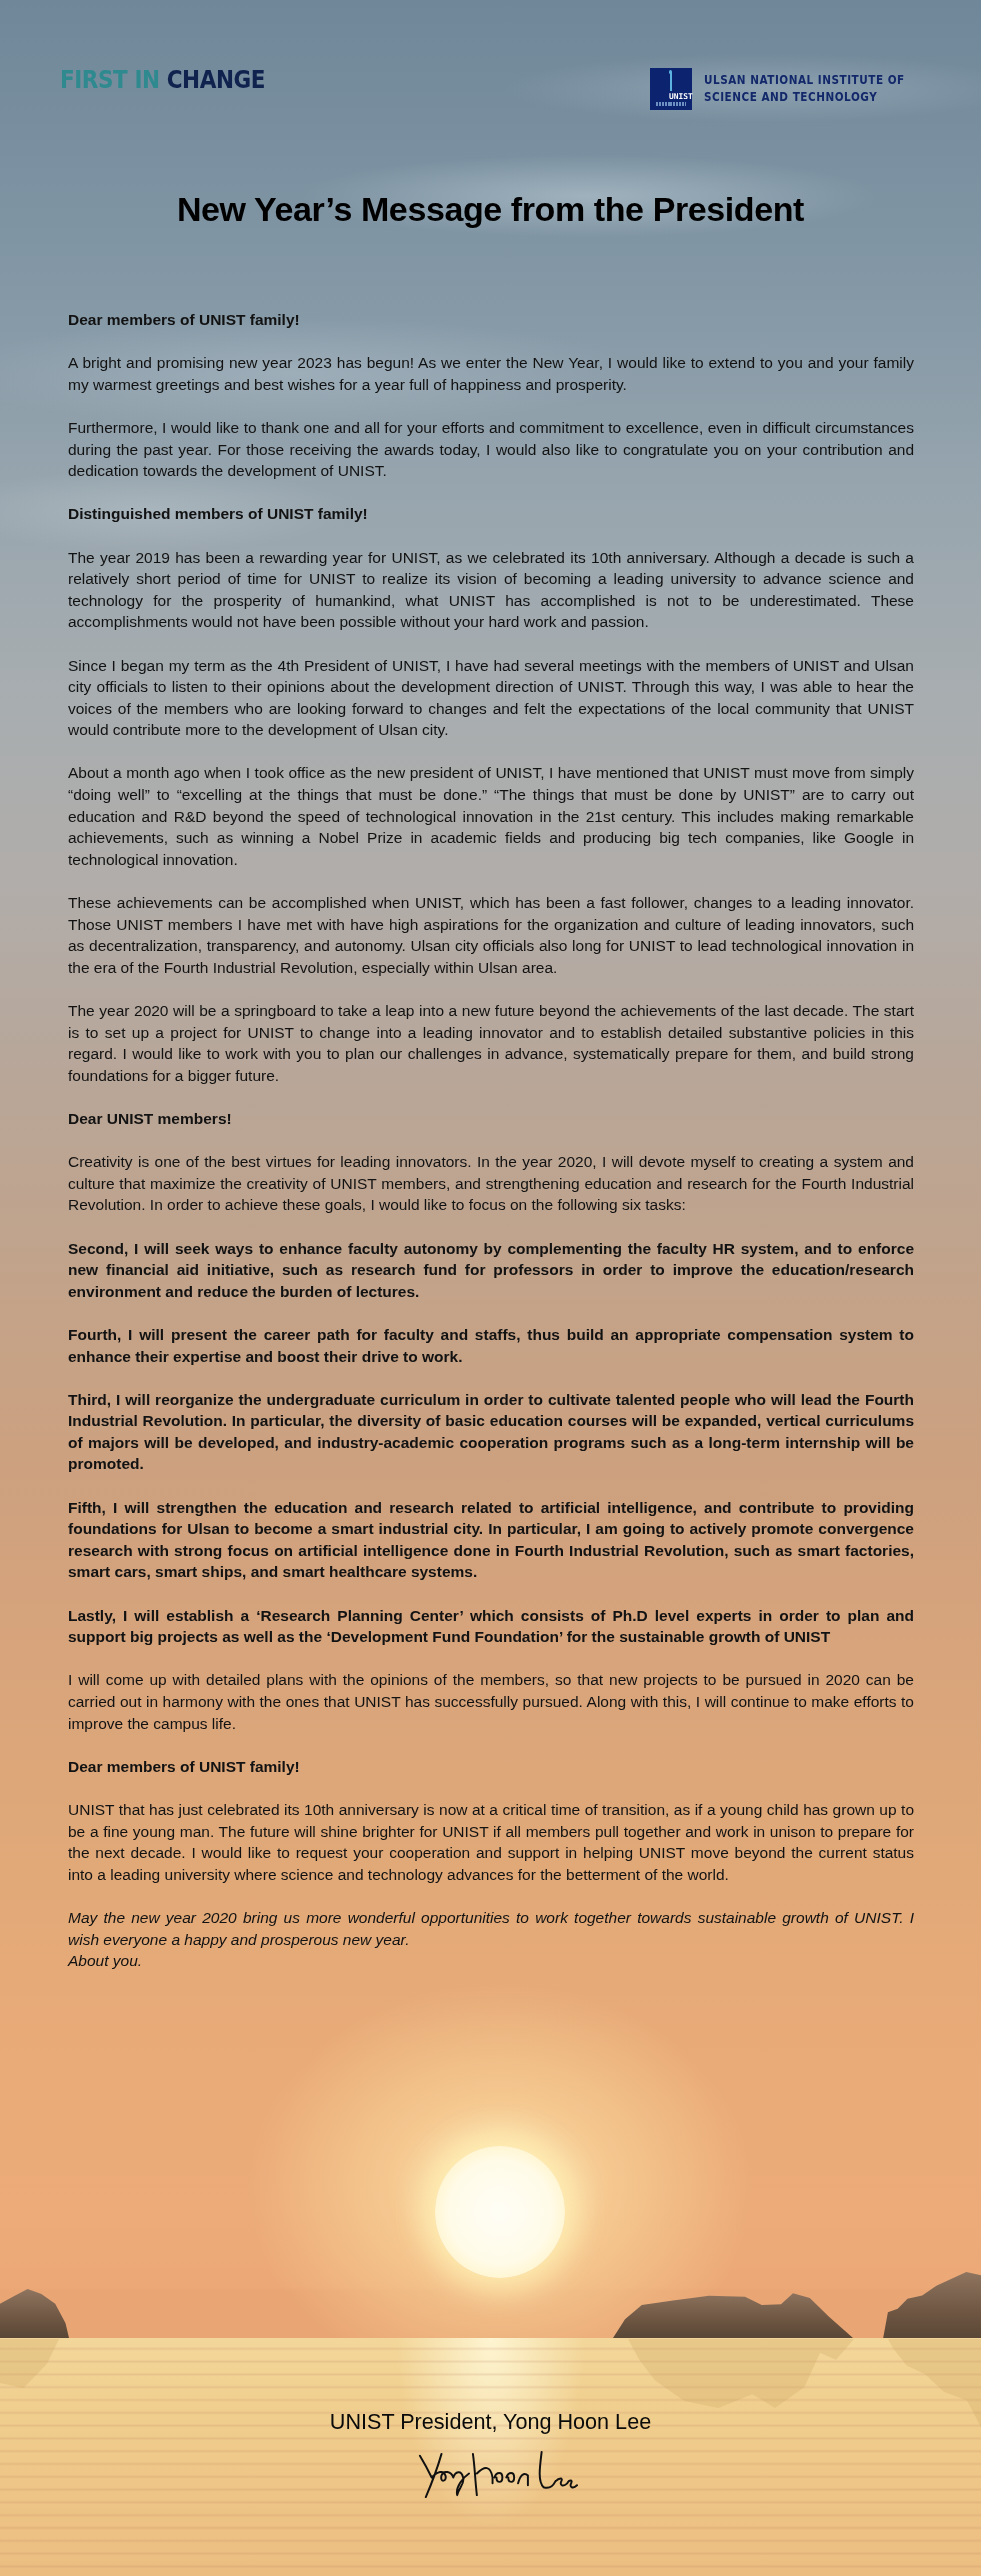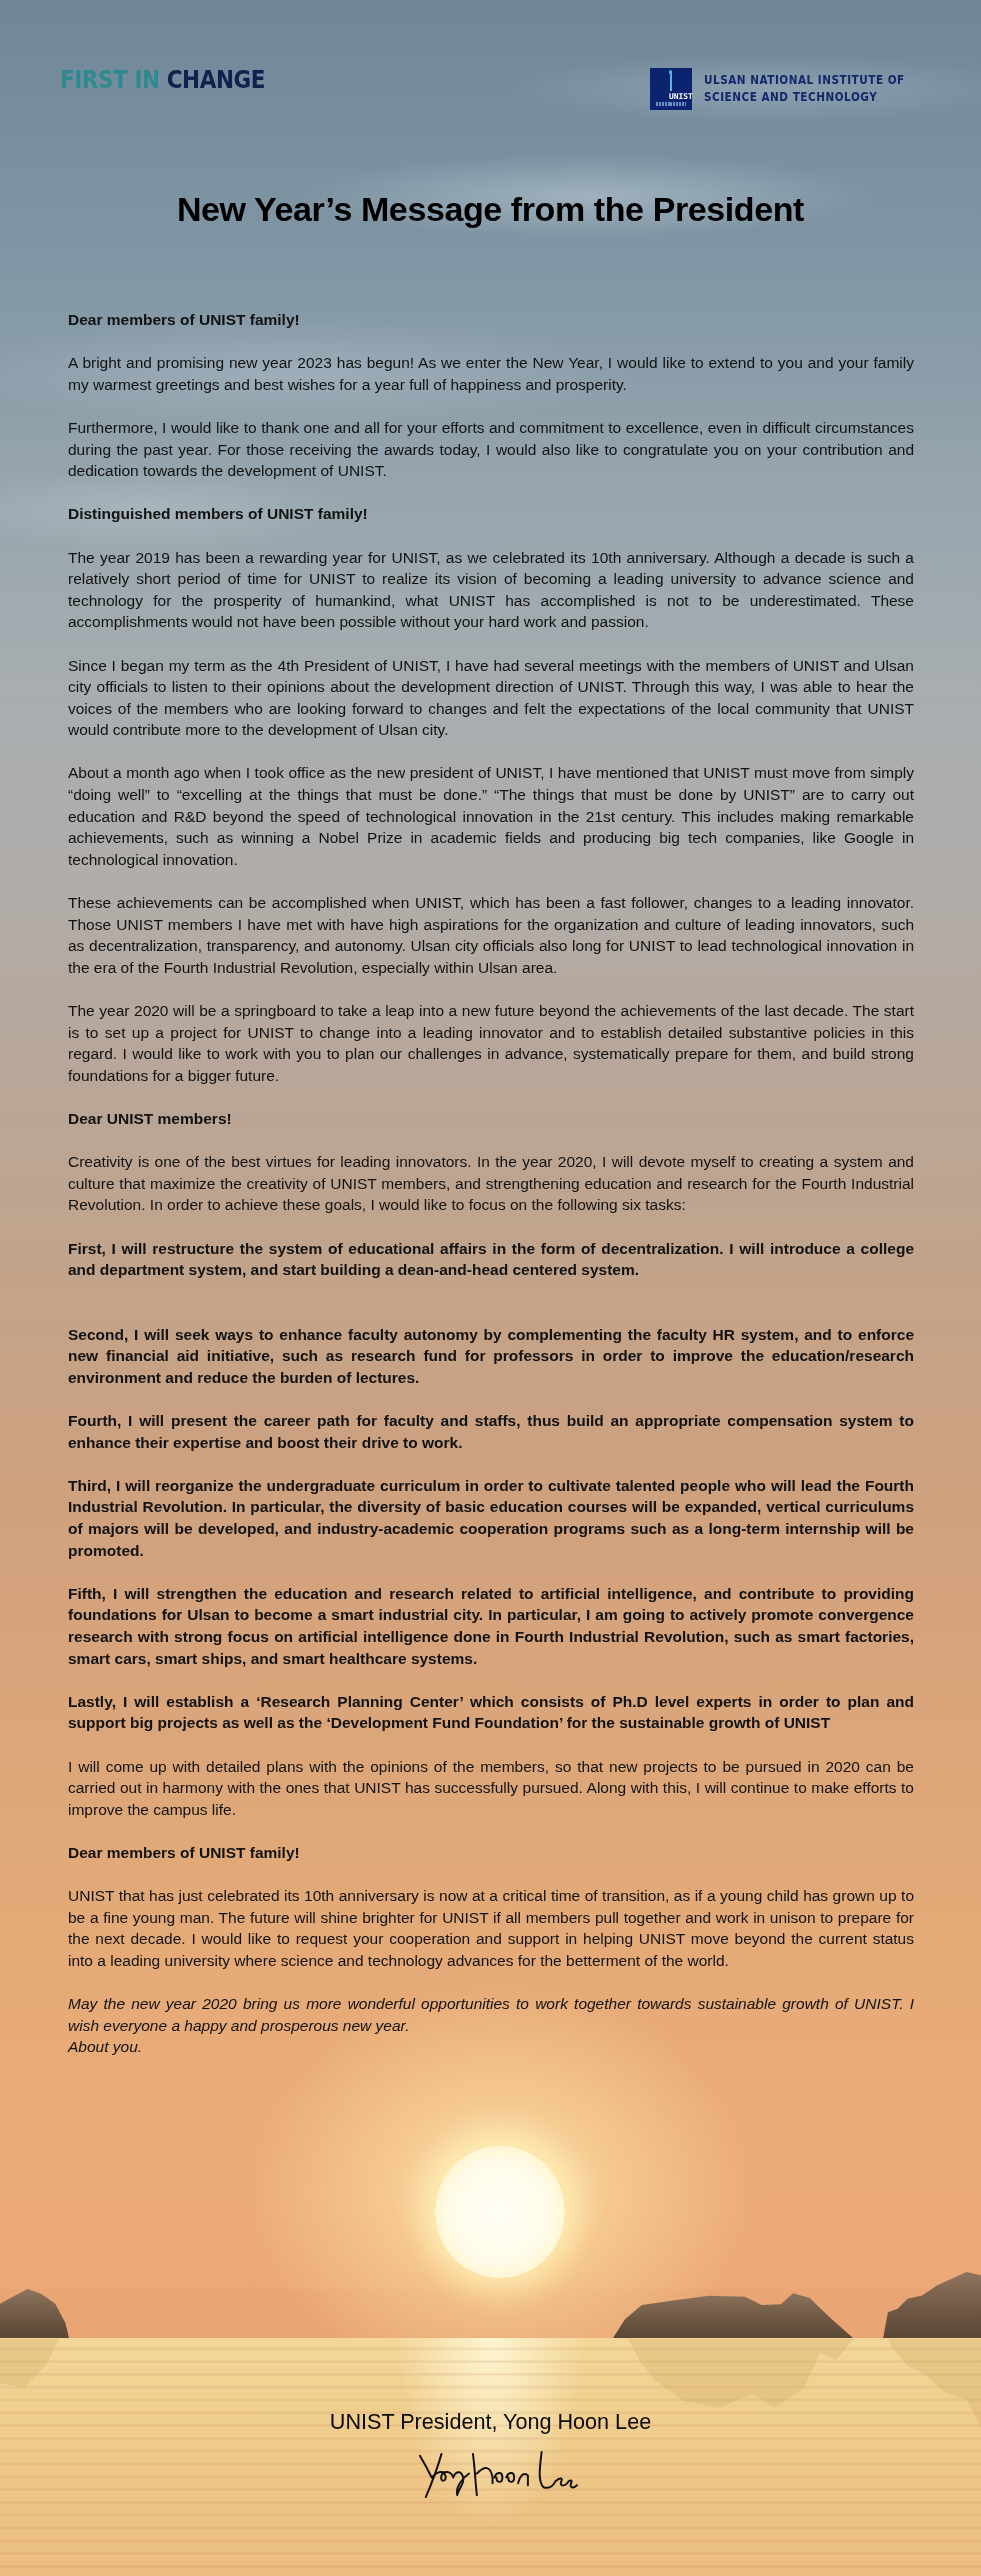--- a/index.html
+++ b/index.html
@@ -186,21 +186,20 @@
   <p>A bright and promising new year 2023 has begun! As we enter the New Year, I would like to extend to you and your family my warmest greetings and best wishes for a year full of happiness and prosperity.</p>
   <p>Furthermore, I would like to thank one and all for your efforts and commitment to excellence, even in difficult circumstances during the past year. For those receiving the awards today, I would also like to congratulate you on your contribution and dedication towards the development of UNIST.</p>
   <p class="salutation">Distinguished members of UNIST family!</p>
   <p>The year 2019 has been a rewarding year for UNIST, as we celebrated its 10th anniversary. Although a decade is such a relatively short period of time for UNIST to realize its vision of becoming a leading university to advance science and technology for the prosperity of humankind, what UNIST has accomplished is not to be underestimated. These accomplishments would not have been possible without your hard work and passion.</p>
   <p>Since I began my term as the 4th President of UNIST, I have had several meetings with the members of UNIST and Ulsan city officials to listen to their opinions about the development direction of UNIST. Through this way, I was able to hear the voices of the members who are looking forward to changes and felt the expectations of the local community that UNIST would contribute more to the development of Ulsan city.</p>
   <p>About a month ago when I took office as the new president of UNIST, I have mentioned that UNIST must move from simply “doing well” to “excelling at the things that must be done.” “The things that must be done by UNIST” are to carry out education and R&amp;D beyond the speed of technological innovation in the 21st century. This includes making remarkable achievements, such as winning a Nobel Prize in academic fields and producing big tech companies, like Google in technological innovation.</p>
   <p>These achievements can be accomplished when UNIST, which has been a fast follower, changes to a leading innovator. Those UNIST members I have met with have high aspirations for the organization and culture of leading innovators, such as decentralization, transparency, and autonomy. Ulsan city officials also long for UNIST to lead technological innovation in the era of the Fourth Industrial Revolution, especially within Ulsan area.</p>
   <p>The year 2020 will be a springboard to take a leap into a new future beyond the achievements of the last decade. The start is to set up a project for UNIST to change into a leading innovator and to establish detailed substantive policies in this regard. I would like to work with you to plan our challenges in advance, systematically prepare for them, and build strong foundations for a bigger future.</p>
   <p class="salutation">Dear UNIST members!</p>
   <p>Creativity is one of the best virtues for leading innovators. In the year 2020, I will devote myself to creating a system and culture that maximize the creativity of UNIST members, and strengthening education and research for the Fourth Industrial Revolution. In order to achieve these goals, I would like to focus on the following six tasks:</p>
-  <p class="task task-first">First, I will restructure the system of educational affairs in the form of decentralization. I will introduce a college and department system, and start building a dean-and-head centered system.</p>
   <p class="task">Second, I will seek ways to enhance faculty autonomy by complementing the faculty HR system, and to enforce new financial aid initiative, such as research fund for professors in order to improve the education/research environment and reduce the burden of lectures.</p>
   <p class="task">Fourth, I will present the career path for faculty and staffs, thus build an appropriate compensation system to enhance their expertise and boost their drive to work.</p>
   <p class="task">Third, I will reorganize the undergraduate curriculum in order to cultivate talented people who will lead the Fourth Industrial Revolution. In particular, the diversity of basic education courses will be expanded, vertical curriculums of majors will be developed, and industry-academic cooperation programs such as a long-term internship will be promoted.</p>
   <p class="task">Fifth, I will strengthen the education and research related to artificial intelligence, and contribute to providing foundations for Ulsan to become a smart industrial city. In particular, I am going to actively promote convergence research with strong focus on artificial intelligence done in Fourth Industrial Revolution, such as smart factories, smart cars, smart ships, and smart healthcare systems.</p>
   <p class="task">Lastly, I will establish a ‘Research Planning Center’ which consists  of Ph.D level experts in order to plan and support big projects as well as the ‘Development Fund Foundation’ for the sustainable growth of UNIST</p>
   <p>I will come up with detailed plans with the opinions of the members, so that new projects to be pursued in 2020 can be carried out in harmony with the ones that UNIST has successfully pursued. Along with this, I will continue to make efforts to improve the campus life.</p>
   <p class="salutation">Dear members of UNIST family!</p>
   <p>UNIST that has just celebrated its 10th anniversary is now at a critical time of transition, as if a young child has grown up to be a fine young man. The future will shine brighter for UNIST if all members pull together and work in unison to prepare for the next decade. I would like to request your cooperation and support in helping UNIST move beyond the current status into a leading university where science and technology advances for the betterment of the world.</p>
   <p class="closing">May the new year 2020 bring us more wonderful opportunities to work together towards sustainable growth of UNIST. I wish everyone a happy and prosperous new year.</p>
   <p class="closing">About you.</p>

